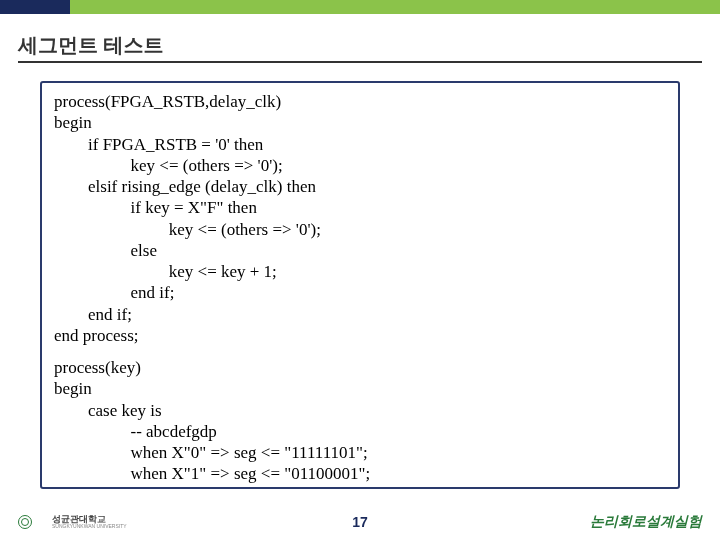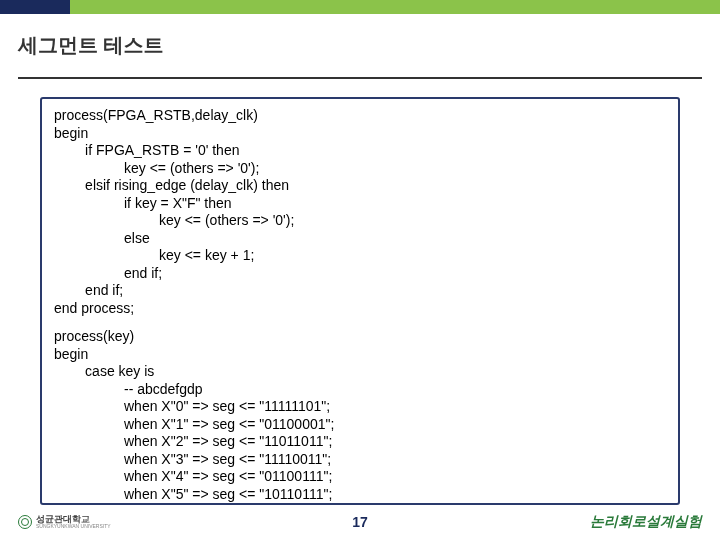--- a/index.html
+++ b/index.html
@@ -29,52 +29,52 @@
   .title-row {
     padding: 18px 18px 4px 18px;
   }
   .title {
     font-size: 20px;
     font-weight: 700;
     color: #333;
     border-bottom: 2px solid #333;
     display: inline-block;
     width: 100%;
-    padding-bottom: 18px;
+    padding-bottom: 2px;
   }
   .code-box {
     margin: 14px 40px 0 40px;
     border: 2px solid #2a3a6c;
     border-radius: 3px;
     padding: 8px 12px;
     height: 408px;
     overflow: hidden;
   }
   .code {
-    font-family: Liberation Sans, sans-serif;
-    font-size: 14px;
+    font-family: Liberation Serif, serif;
+    font-size: 17px;
     line-height: 1.25;
     white-space: pre;
     color: #000;
   }
   .footer {
     position: absolute;
     bottom: 6px;
     left: 0;
     width: 100%;
     height: 24px;
     display: flex;
     align-items: center;
     justify-content: space-between;
     padding: 0 18px;
   }
   .logo {
     display: flex;
     align-items: flex-start;
-    gap: 4px;
+    gap: 20px;
     font-size: 9px;
     color: #666;
   }
   .logo-mark {
     width: 14px;
     height: 14px;
     border: 1.5px solid #2a7a3a;
     border-radius: 50%;
     position: relative;
   }

